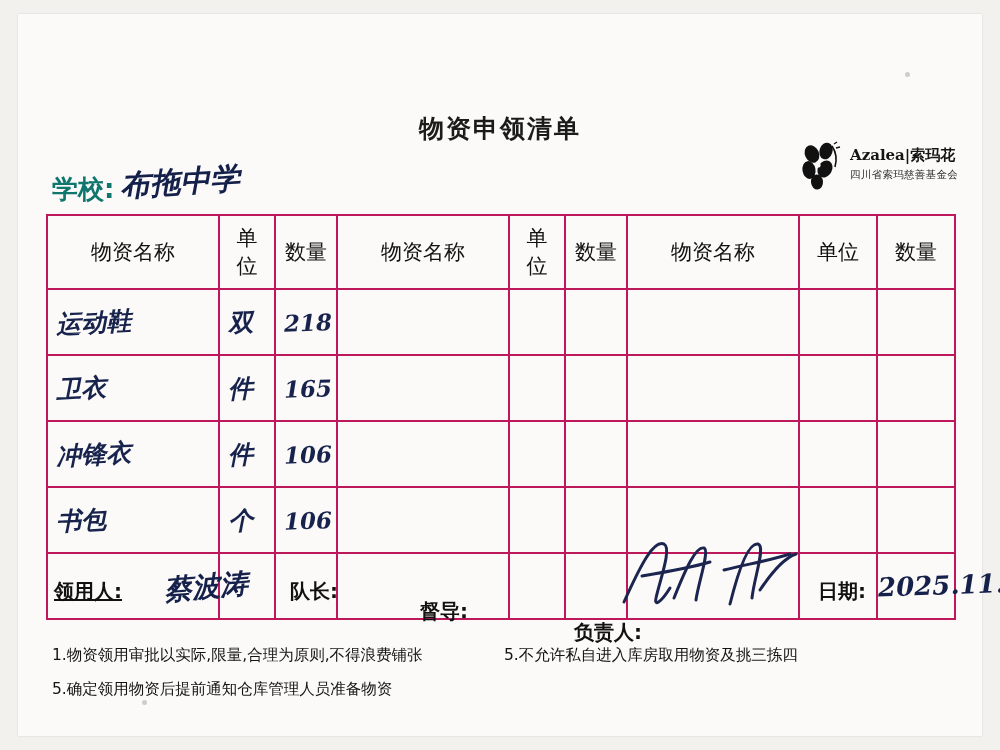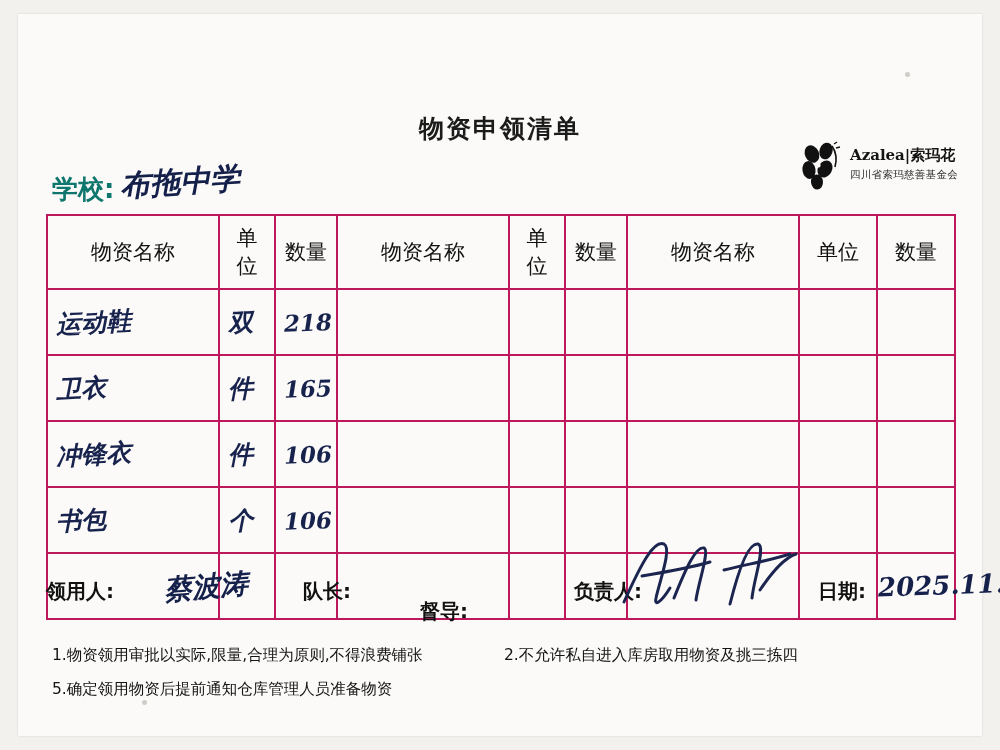--- a/index.html
+++ b/index.html
@@ -317,26 +317,26 @@
           <td><span class="hand num"></span></td>
           <td><span class="hand"></span></td>
           <td><span class="hand"></span></td>
           <td><span class="hand num"></span></td>
         </tr>
       </tbody>
     </table>
   </div>
 
   <div class="sign-row">
-    <span class="sign-label" style="left:0px;">领用人:</span>
+    <span class="sign-label" style="left:8px;text-decoration:underline;">领用人:</span>
     <span class="sign-value" id="sig-receiver">蔡波涛</span>
 
-    <span class="sign-label" style="left:257px;">队长:</span>
+    <span class="sign-label" style="left:244px;">队长:</span>
     <span class="sign-label" style="left:374px;margin-top:20px;">督导:</span>
-    <span class="sign-label" style="left:528px;">负责人:</span>
+    <span class="sign-label" style="left:528px;margin-top:41px;">负责人:</span>
 
     <svg class="scribble" viewBox="0 0 200 80">
       <g fill="none" stroke="#1b2550" stroke-width="3" stroke-linecap="round">
         <path d="M12 70 C30 30 42 8 52 12 C60 16 48 48 44 66 C42 74 48 72 58 56"></path>
         <path d="M30 44 C54 40 78 36 98 30"></path>
         <path d="M62 66 C74 36 84 14 92 16 C98 18 86 52 84 68"></path>
         <path d="M118 72 C126 40 136 10 146 12 C154 14 142 46 140 66"></path>
         <path d="M112 38 C136 32 160 28 178 22"></path>
         <path d="M148 58 C160 40 172 26 184 22"></path>
       </g>
@@ -345,16 +345,16 @@
     <span class="sign-label" style="left:772px;">日期:</span>
     <span class="sign-value" id="sig-date">2025.11.6</span>
   </div>
 
   <div class="notes">
     <div class="col left">
       <div class="note">1.物资领用审批以实际,限量,合理为原则,不得浪费铺张</div>
       <div class="note">5.确定领用物资后提前通知仓库管理人员准备物资</div>
     </div>
     <div class="col right">
-      <div class="note">2.不允许私自进入库房取用物资及挑三拣四</div>
+      <div class="note">5.不允许私自进入库房取用物资及挑三拣四</div>
     </div>
   </div>
 </div>
 
 </body></html>

